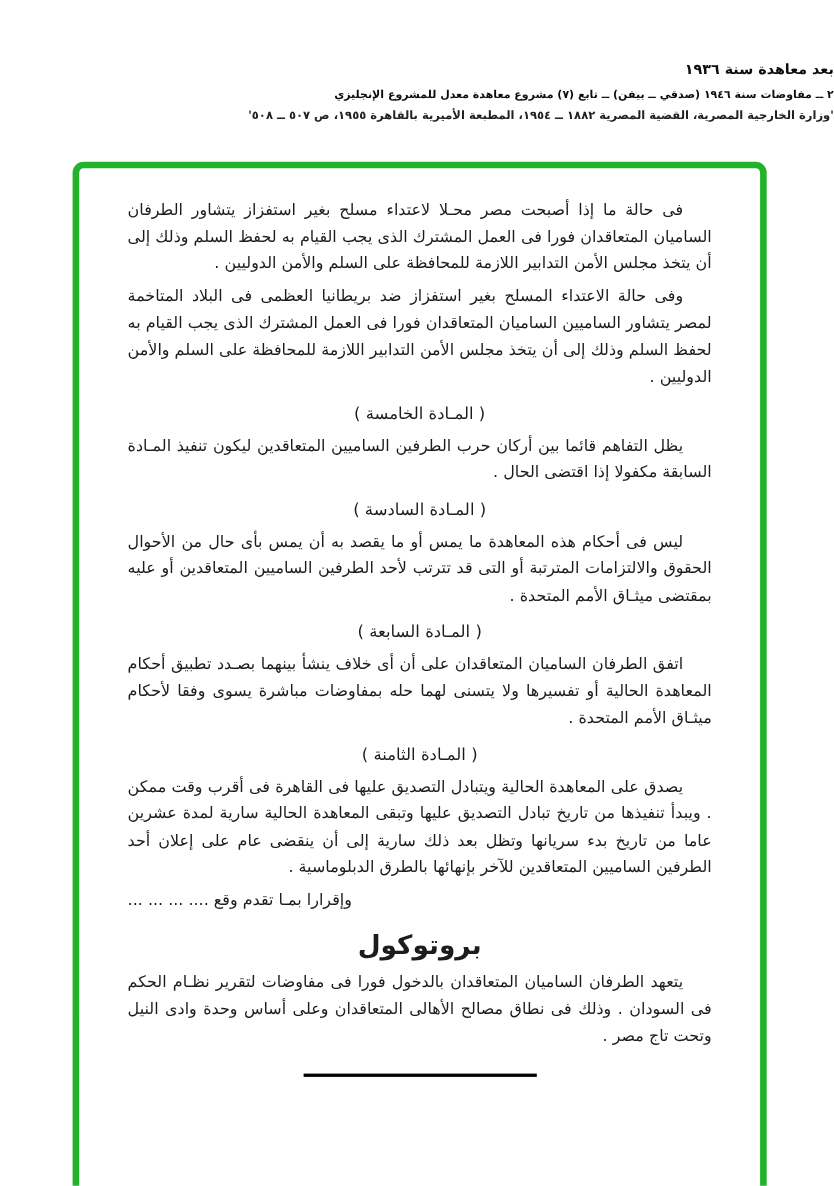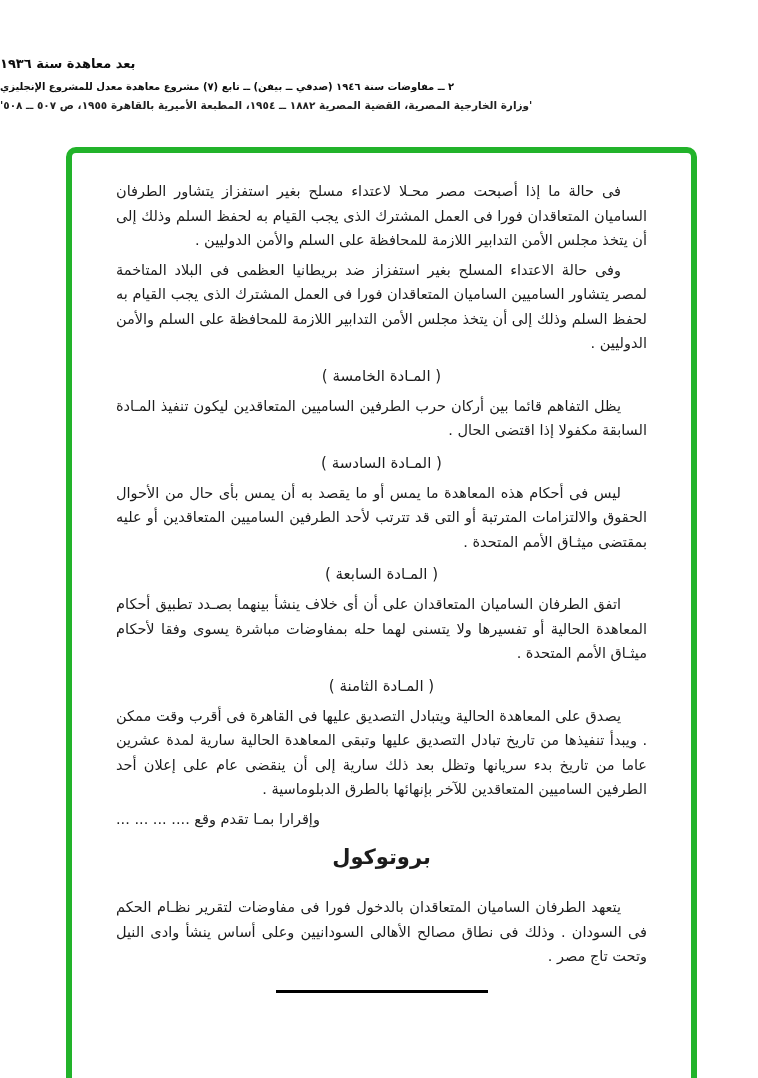--- a/index.html
+++ b/index.html
@@ -6,21 +6,21 @@
   html, body { background: #ffffff; }
   body {
     width: 758px; height: 1078px;
     position: relative;
     font-family: "DejaVu Sans", sans-serif;
     color: #1c1c1c;
     overflow: hidden;
   }
   .page-header {
     direction: rtl;
-    text-align: left;
+    text-align: right;
     padding-top: 56px;
     color: #0d0d0d;
   }
   .header-line-1 { font-size: 13px; font-weight: bold; letter-spacing: 0.5px; }
   .header-line-2 { font-size: 10px; font-weight: bold; margin-top: 10px; }
   .header-line-3 { font-size: 10.5px; font-weight: bold; margin-top: 7px; color: #222; }
 
   .annotation-box {
     position: absolute;
     left: 66px; top: 147px;
@@ -48,23 +48,23 @@
   }
   .signature-line {
     font-size: 14.5px;
     line-height: 24.5px;
     text-align: left;
     text-indent: 38px;
     margin-top: 2px;
   }
   .protocol-title {
     text-align: center;
-    font-size: 21px;
+    font-size: 24px;
     font-weight: 600;
-    margin: 14px 0 26px 0;
+    margin: 14px 0 8px 0;
   }
   .section-divider {
     width: 212px; height: 3px;
     background: #000000;
     margin: 21px auto 0 auto;
   }
 </style>
 </head>
 <body>
 
@@ -86,16 +86,16 @@
 
   <div class="article-heading">( المـادة السابعة )</div>
   <p class="para">اتفق الطرفان الساميان المتعاقدان على أن أى خلاف ينشأ بينهما بصـدد تطبيق أحكام المعاهدة الحالية أو تفسيرها ولا يتسنى لهما حله بمفاوضات مباشرة يسوى وفقا لأحكام ميثـاق الأمم المتحدة .</p>
 
   <div class="article-heading">( المـادة الثامنة )</div>
   <p class="para">يصدق على المعاهدة الحالية ويتبادل التصديق عليها فى القاهرة فى أقرب وقت ممكن . ويبدأ تنفيذها من تاريخ تبادل التصديق عليها وتبقى المعاهدة الحالية سارية لمدة عشرين عاما من تاريخ بدء سريانها وتظل بعد ذلك سارية إلى أن ينقضى عام على إعلان أحد الطرفين الساميين المتعاقدين للآخر بإنهائها بالطرق الدبلوماسية .</p>
 
   <div class="signature-line">وإقرارا بمـا تقدم وقع .... ... ... ...</div>
 
   <div class="protocol-title">بروتوكول</div>
-  <p class="para">يتعهد الطرفان الساميان المتعاقدان بالدخول فورا فى مفاوضات لتقرير نظـام الحكم فى السودان . وذلك فى نطاق مصالح الأهالى السودانيين وعلى أساس ينشأ وادى النيل وتحت تاج مصر .</p>
+  <p class="para">يتعهد الطرفان الساميان المتعاقدان بالدخول فورا فى مفاوضات لتقرير نظـام الحكم فى السودان . وذلك فى نطاق مصالح الأهالى المتعاقدان وعلى أساس وحدة وادى النيل وتحت تاج مصر .</p>
 
   <div class="section-divider"></div>
 </section>
 
 </body></html>

